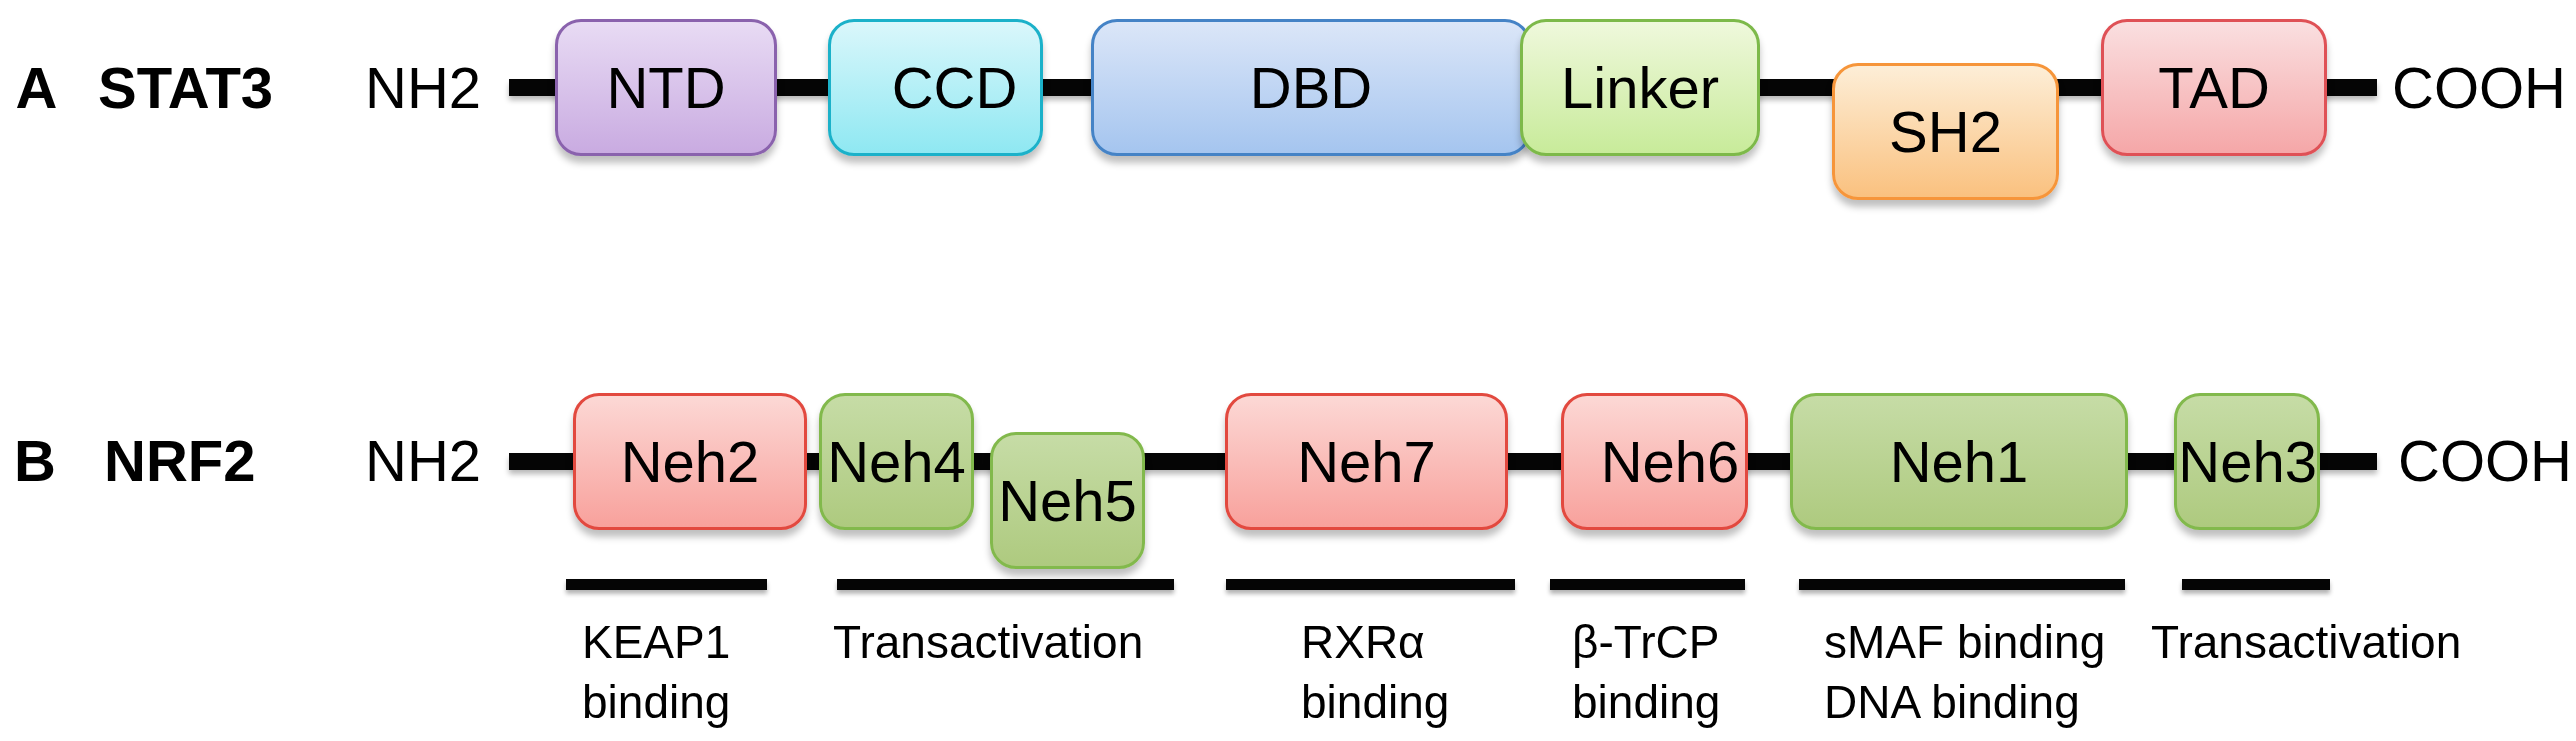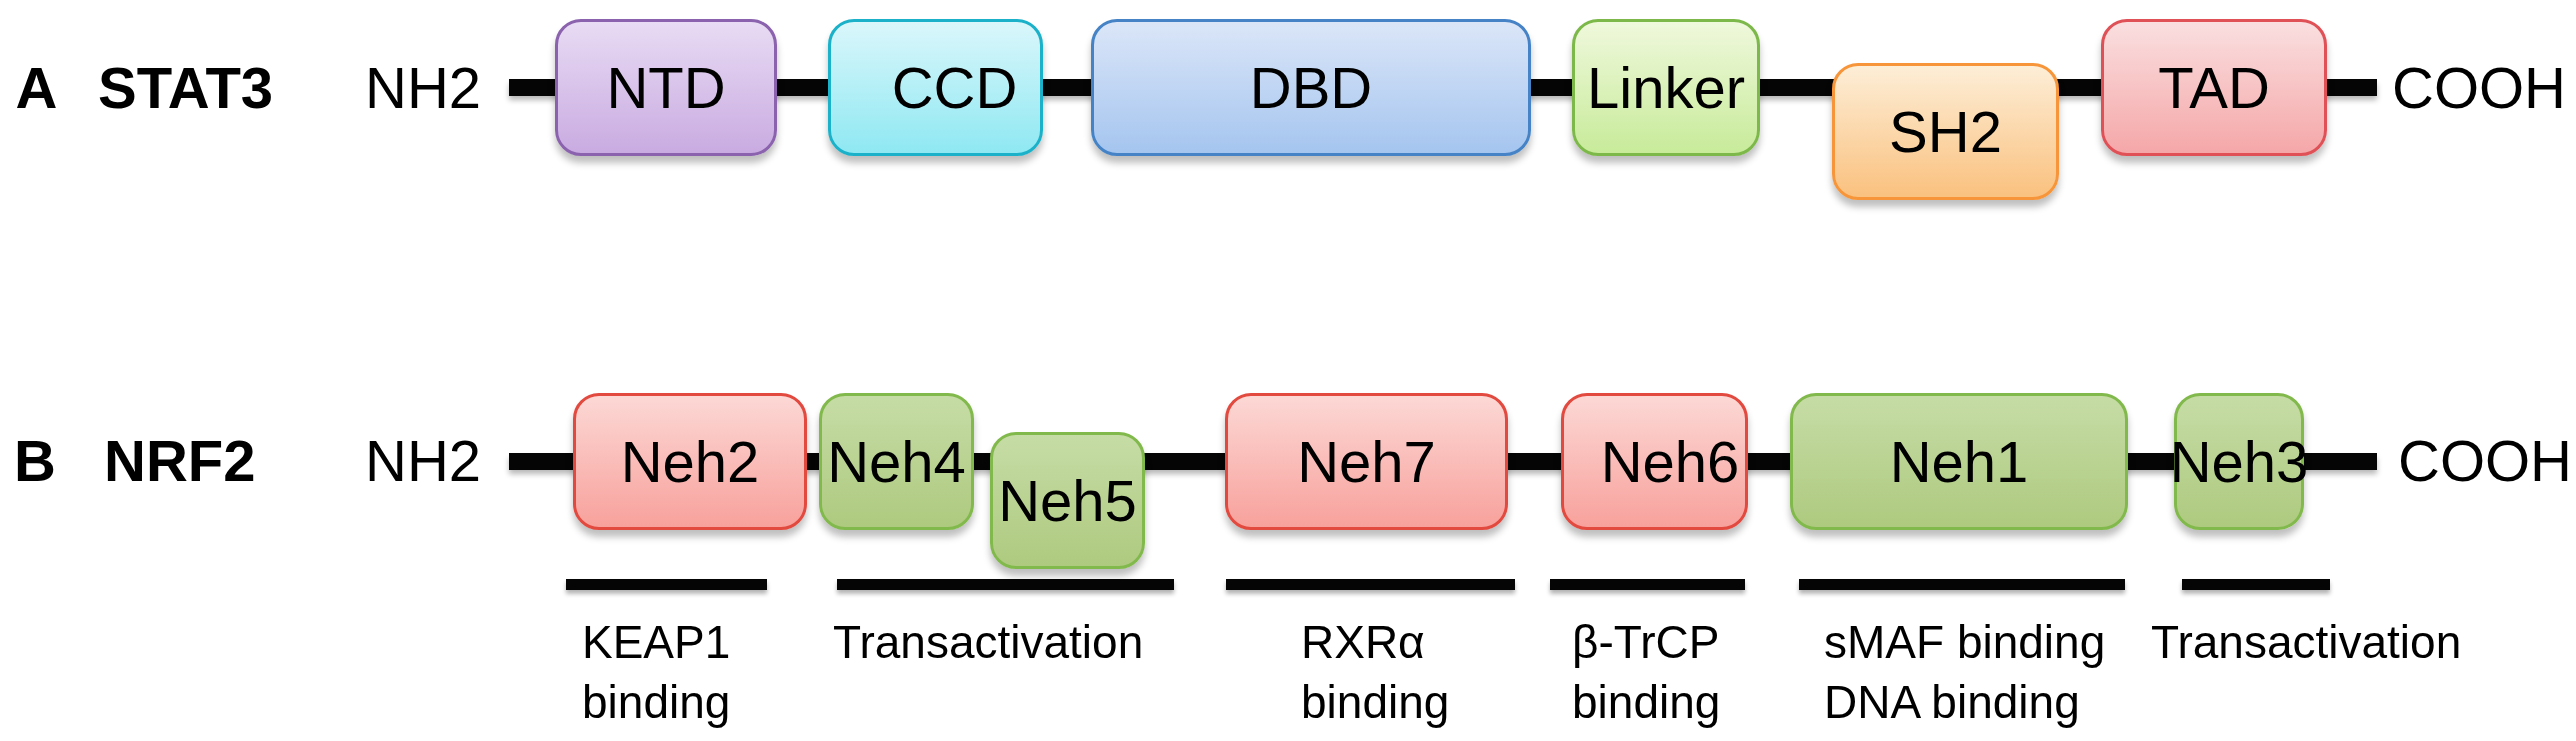--- a/index.html
+++ b/index.html
@@ -50,21 +50,21 @@
 <div class="backbone" style="left: 509px; width: 1868px; top: 79px; background: rgb(5, 5, 5);"></div>
     <div class="domain" style="left: 555px; width: 222px; top: 19px; background: linear-gradient(rgb(232, 219, 244), rgb(201, 171, 225)); border-color: rgb(138, 98, 173);">
       <span>NTD</span>
     </div>
     <div class="domain" style="left: 828px; width: 215px; top: 19px; background: linear-gradient(rgb(218, 247, 251), rgb(143, 232, 242)); border-color: rgb(27, 177, 201); padding-left: 38px;">
       <span>CCD</span>
     </div>
     <div class="domain" style="left: 1091px; width: 440px; top: 19px; background: linear-gradient(rgb(219, 230, 248), rgb(165, 197, 239)); border-color: rgb(69, 131, 198);">
       <span>DBD</span>
     </div>
-    <div class="domain" style="left: 1572px; width: 188px; top: 19px; background: linear-gradient(rgb(239, 248, 220), rgb(200, 235, 154)); border-color: rgb(125, 185, 74); text-align: center;">
+    <div class="domain" style="left: 1520px; width: 240px; top: 19px; background: linear-gradient(rgb(239, 248, 220), rgb(200, 235, 154)); border-color: rgb(125, 185, 74); text-align: center;">
       <span>Linker</span>
     </div>
     <div class="domain" style="left: 1832px; width: 227px; top: 19px; background: linear-gradient(rgb(253, 238, 215), rgb(250, 193, 127)); border-color: rgb(246, 149, 58); margin-top: 44px;">
       <span>SH2</span>
     </div>
     <div class="domain" style="left: 2101px; width: 226px; top: 19px; background: linear-gradient(rgb(250, 223, 224), rgb(245, 167, 168)); border-color: rgb(223, 81, 86);">
       <span>TAD</span>
     </div>
     <div class="backbone" style="left: 509px; width: 1868px; top: 453px; background: rgb(5, 5, 5);"></div>
     <div class="domain" style="left: 553px; width: 234px; top: 393px; background: linear-gradient(rgb(252, 216, 213), rgb(248, 161, 156)); border-color: rgb(226, 73, 63); margin-left: 20px;">
@@ -78,21 +78,21 @@
     </div>
     <div class="domain" style="left: 1225px; width: 283px; top: 393px; background: linear-gradient(rgb(252, 216, 213), rgb(248, 161, 156)); border-color: rgb(226, 73, 63);">
       <span>Neh7</span>
     </div>
     <div class="domain" style="left: 1561px; width: 187px; top: 393px; background: linear-gradient(rgb(252, 216, 213), rgb(248, 161, 156)); border-color: rgb(226, 73, 63); padding-left: 31px;">
       <span>Neh6</span>
     </div>
     <div class="domain" style="left: 1790px; width: 338px; top: 393px; background: linear-gradient(rgb(198, 220, 166), rgb(174, 202, 127)); border-color: rgb(130, 185, 76);">
       <span>Neh1</span>
     </div>
-    <div class="domain" style="left: 2174px; width: 130px; top: 393px; background: linear-gradient(rgb(198, 220, 166), rgb(174, 202, 127)); border-color: rgb(130, 185, 76);">
+    <div class="domain" style="left: 2174px; width: 146px; top: 393px; background: linear-gradient(rgb(198, 220, 166), rgb(174, 202, 127)); border-color: rgb(130, 185, 76); justify-content: flex-end;">
       <span>Neh3</span>
     </div>
     <div class="bar" style="left: 566px; width: 201px; background: rgb(5, 5, 5);"></div>
     <div class="anno" style="left: 582px;">
       <div>KEAP1</div>
       <div>binding</div>
     </div>
     <div class="bar" style="left: 837px; width: 337px; background: rgb(5, 5, 5);"></div>
     <div class="anno" style="left: 833px;">
       <div>Transactivation</div>

